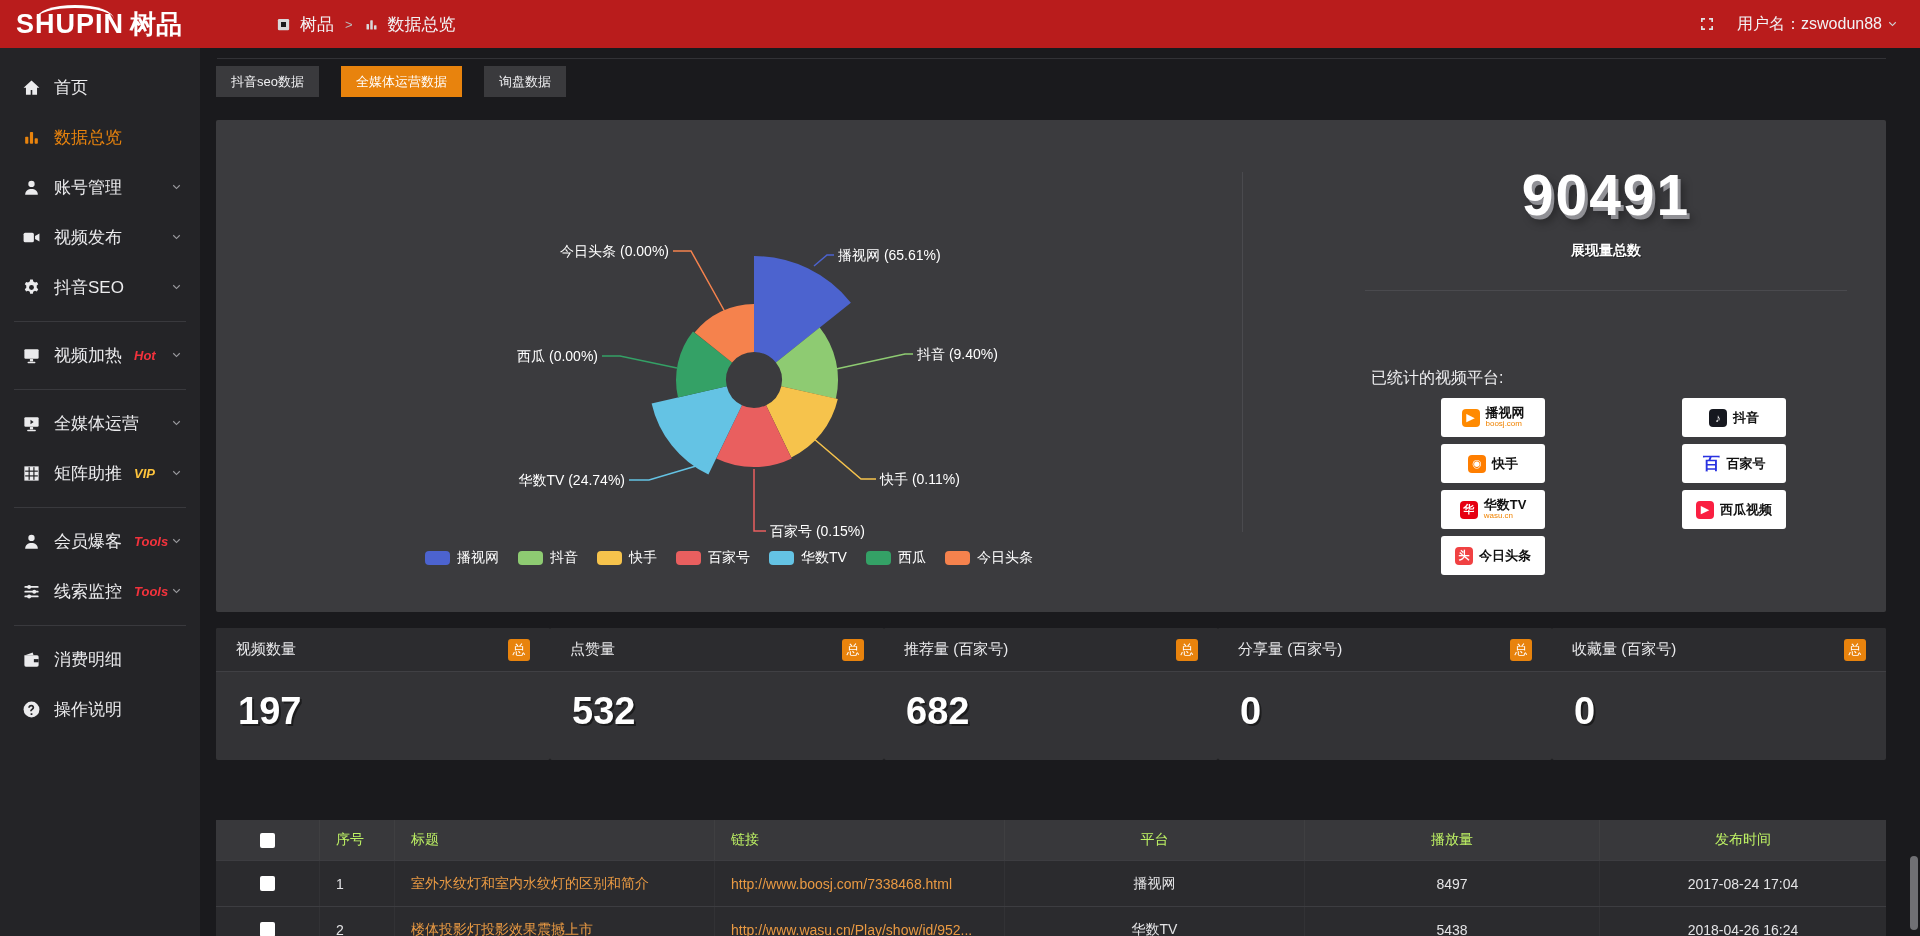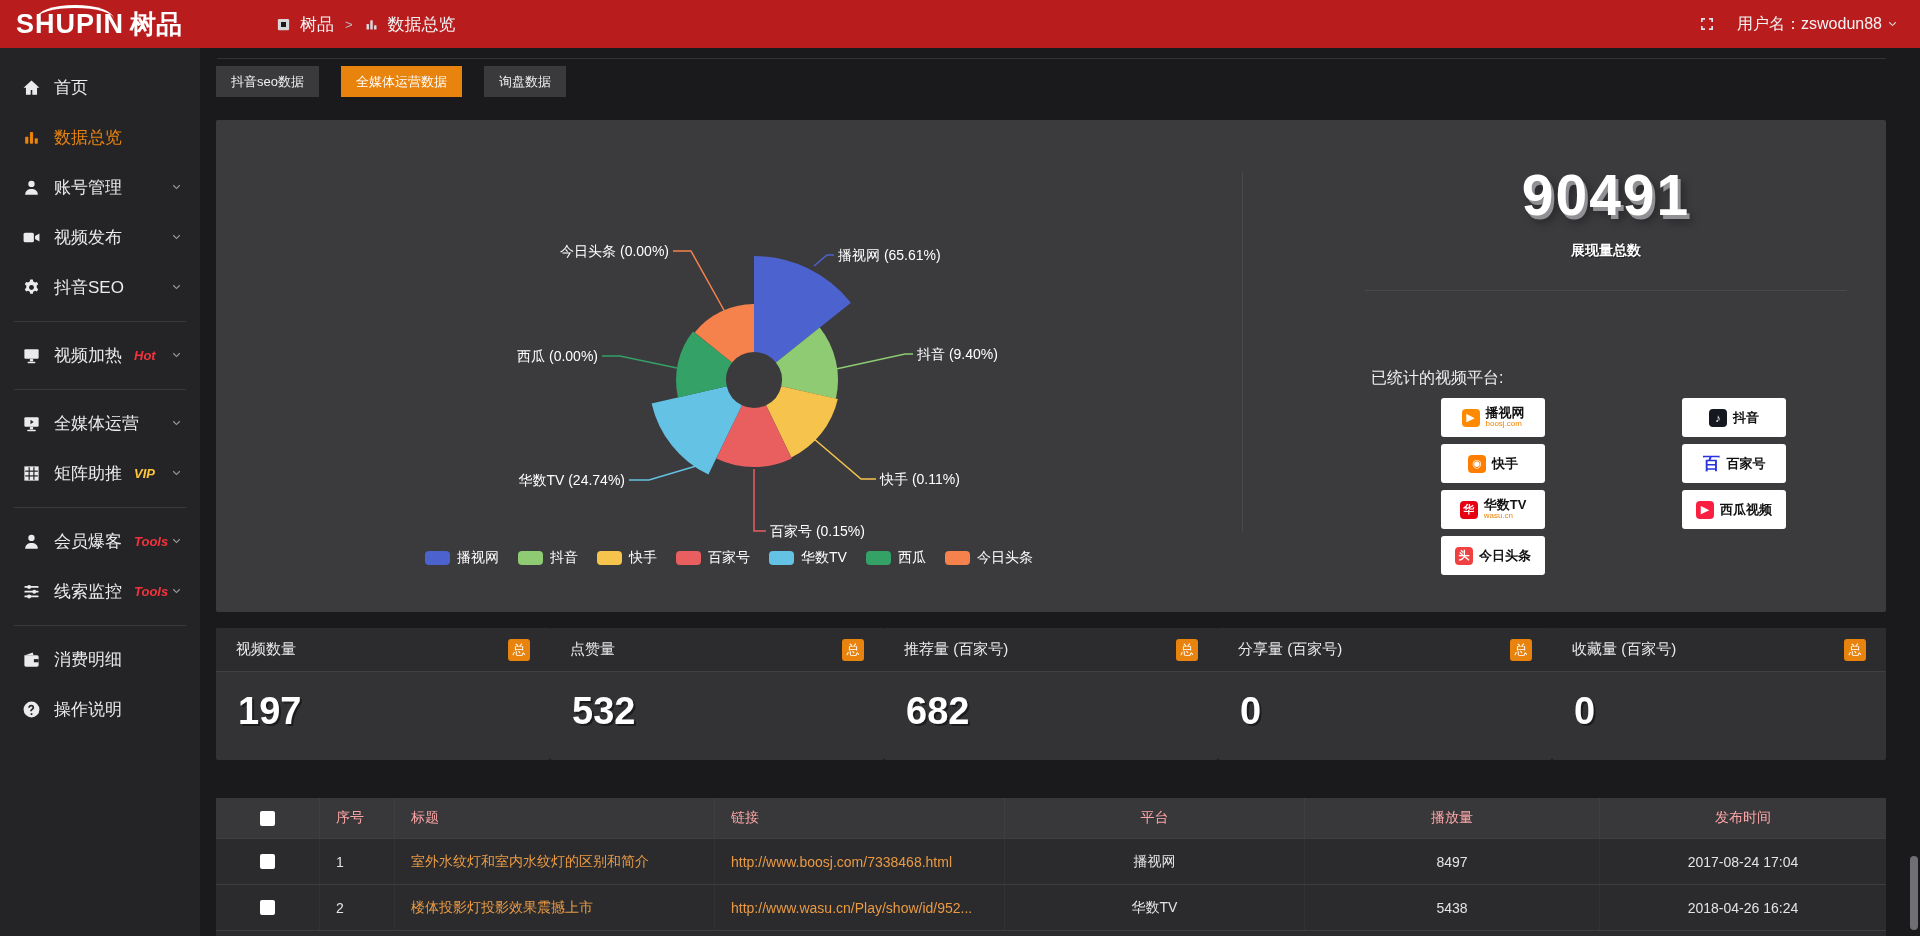--- a/index.html
+++ b/index.html
@@ -66,21 +66,21 @@
   .cards { position:absolute; left:216px; top:628px; width:1670px; display:flex; gap:0; }
   .card { flex:1 1 0; height:132px; background:#333336; border-radius:2px; overflow:hidden; }
   .card-head { height:44px; background:#2c2c2f; border-bottom:1px solid #404044; display:flex; align-items:center; justify-content:space-between; padding:0 20px; }
   .card-label { color:#eaeaec; font-size:15px; }
   .card-badge { width:22px; height:22px; background:#e8830d; border-radius:3px; color:#fff; font-size:13px; display:flex; align-items:center; justify-content:center; cursor:pointer; }
   .card-value { padding:18px 22px 0 22px; color:#fff; font-size:38px; font-weight:bold; text-shadow:2px 2px 0 rgba(0,0,0,.45); }
 
   
   .table { position:absolute; left:216px; top:798px; width:1670px; height:138px; overflow:hidden; font-size:14px; }
   .t-row { display:flex; align-items:center; }
-  .t-head { height:40px; background:#38383b; color:#fca5a5; }
+  .t-head { height:40px; background:#38383b; color:#bef264;margin-top:22px; }
   .t-body { height:46px; background:#2b2b2e; border-top:1px solid #3d3d41; color:#e4e4e6; }
   .t-sliver { height:6px; background:#2b2b2e; border-top:1px solid #3d3d41; }
   .t-cell { flex:0 0 auto; padding:0 8px; overflow:hidden; white-space:nowrap; border-right:1px solid rgba(255,255,255,.035); height:100%; display:flex; align-items:center; }
   .t-cell.c { justify-content:center; }
   .t-cell.l { justify-content:flex-start; padding-left:16px; }
   .t-cell:last-child { border-right:none; }
   .t-link { color:#ea9a43; cursor:pointer; }
   .cb { width:15px; height:15px; background:#fff; border-radius:2px; display:inline-block; cursor:pointer; }
 
   .scroll-thumb { position:absolute; left:1910px; top:856px; width:8px; height:74px; background:#707074; border-radius:4px; }

